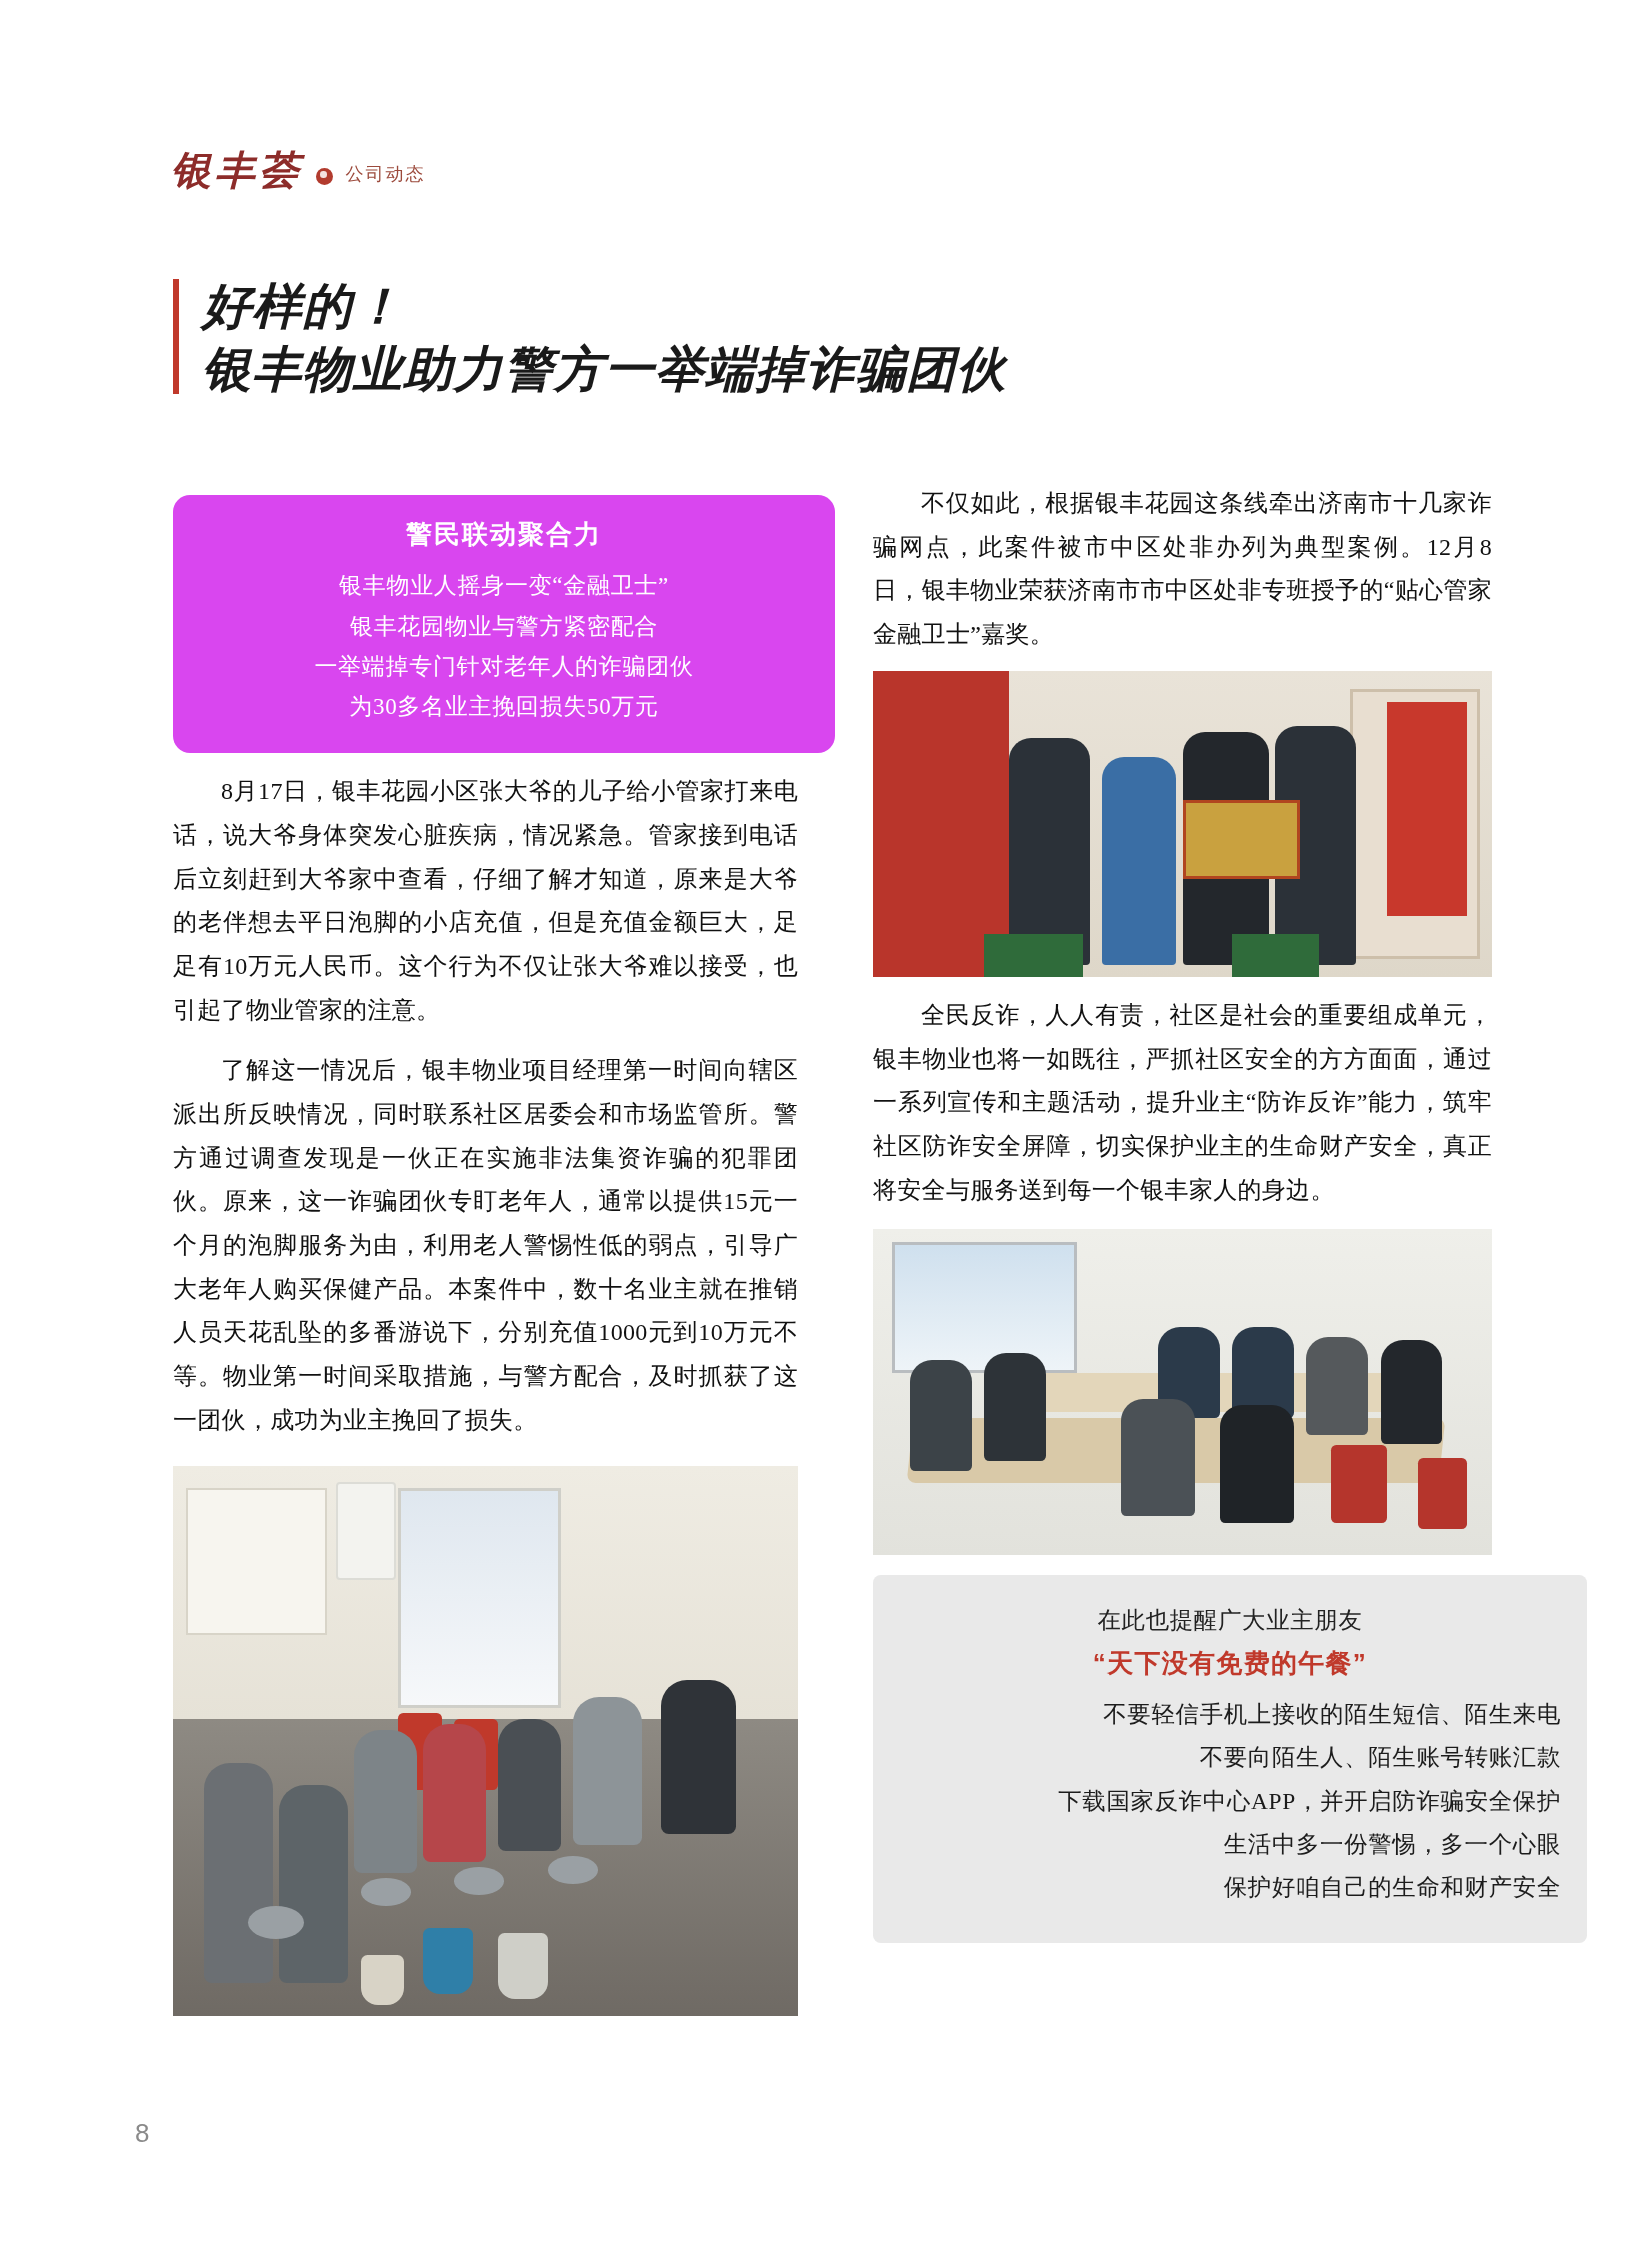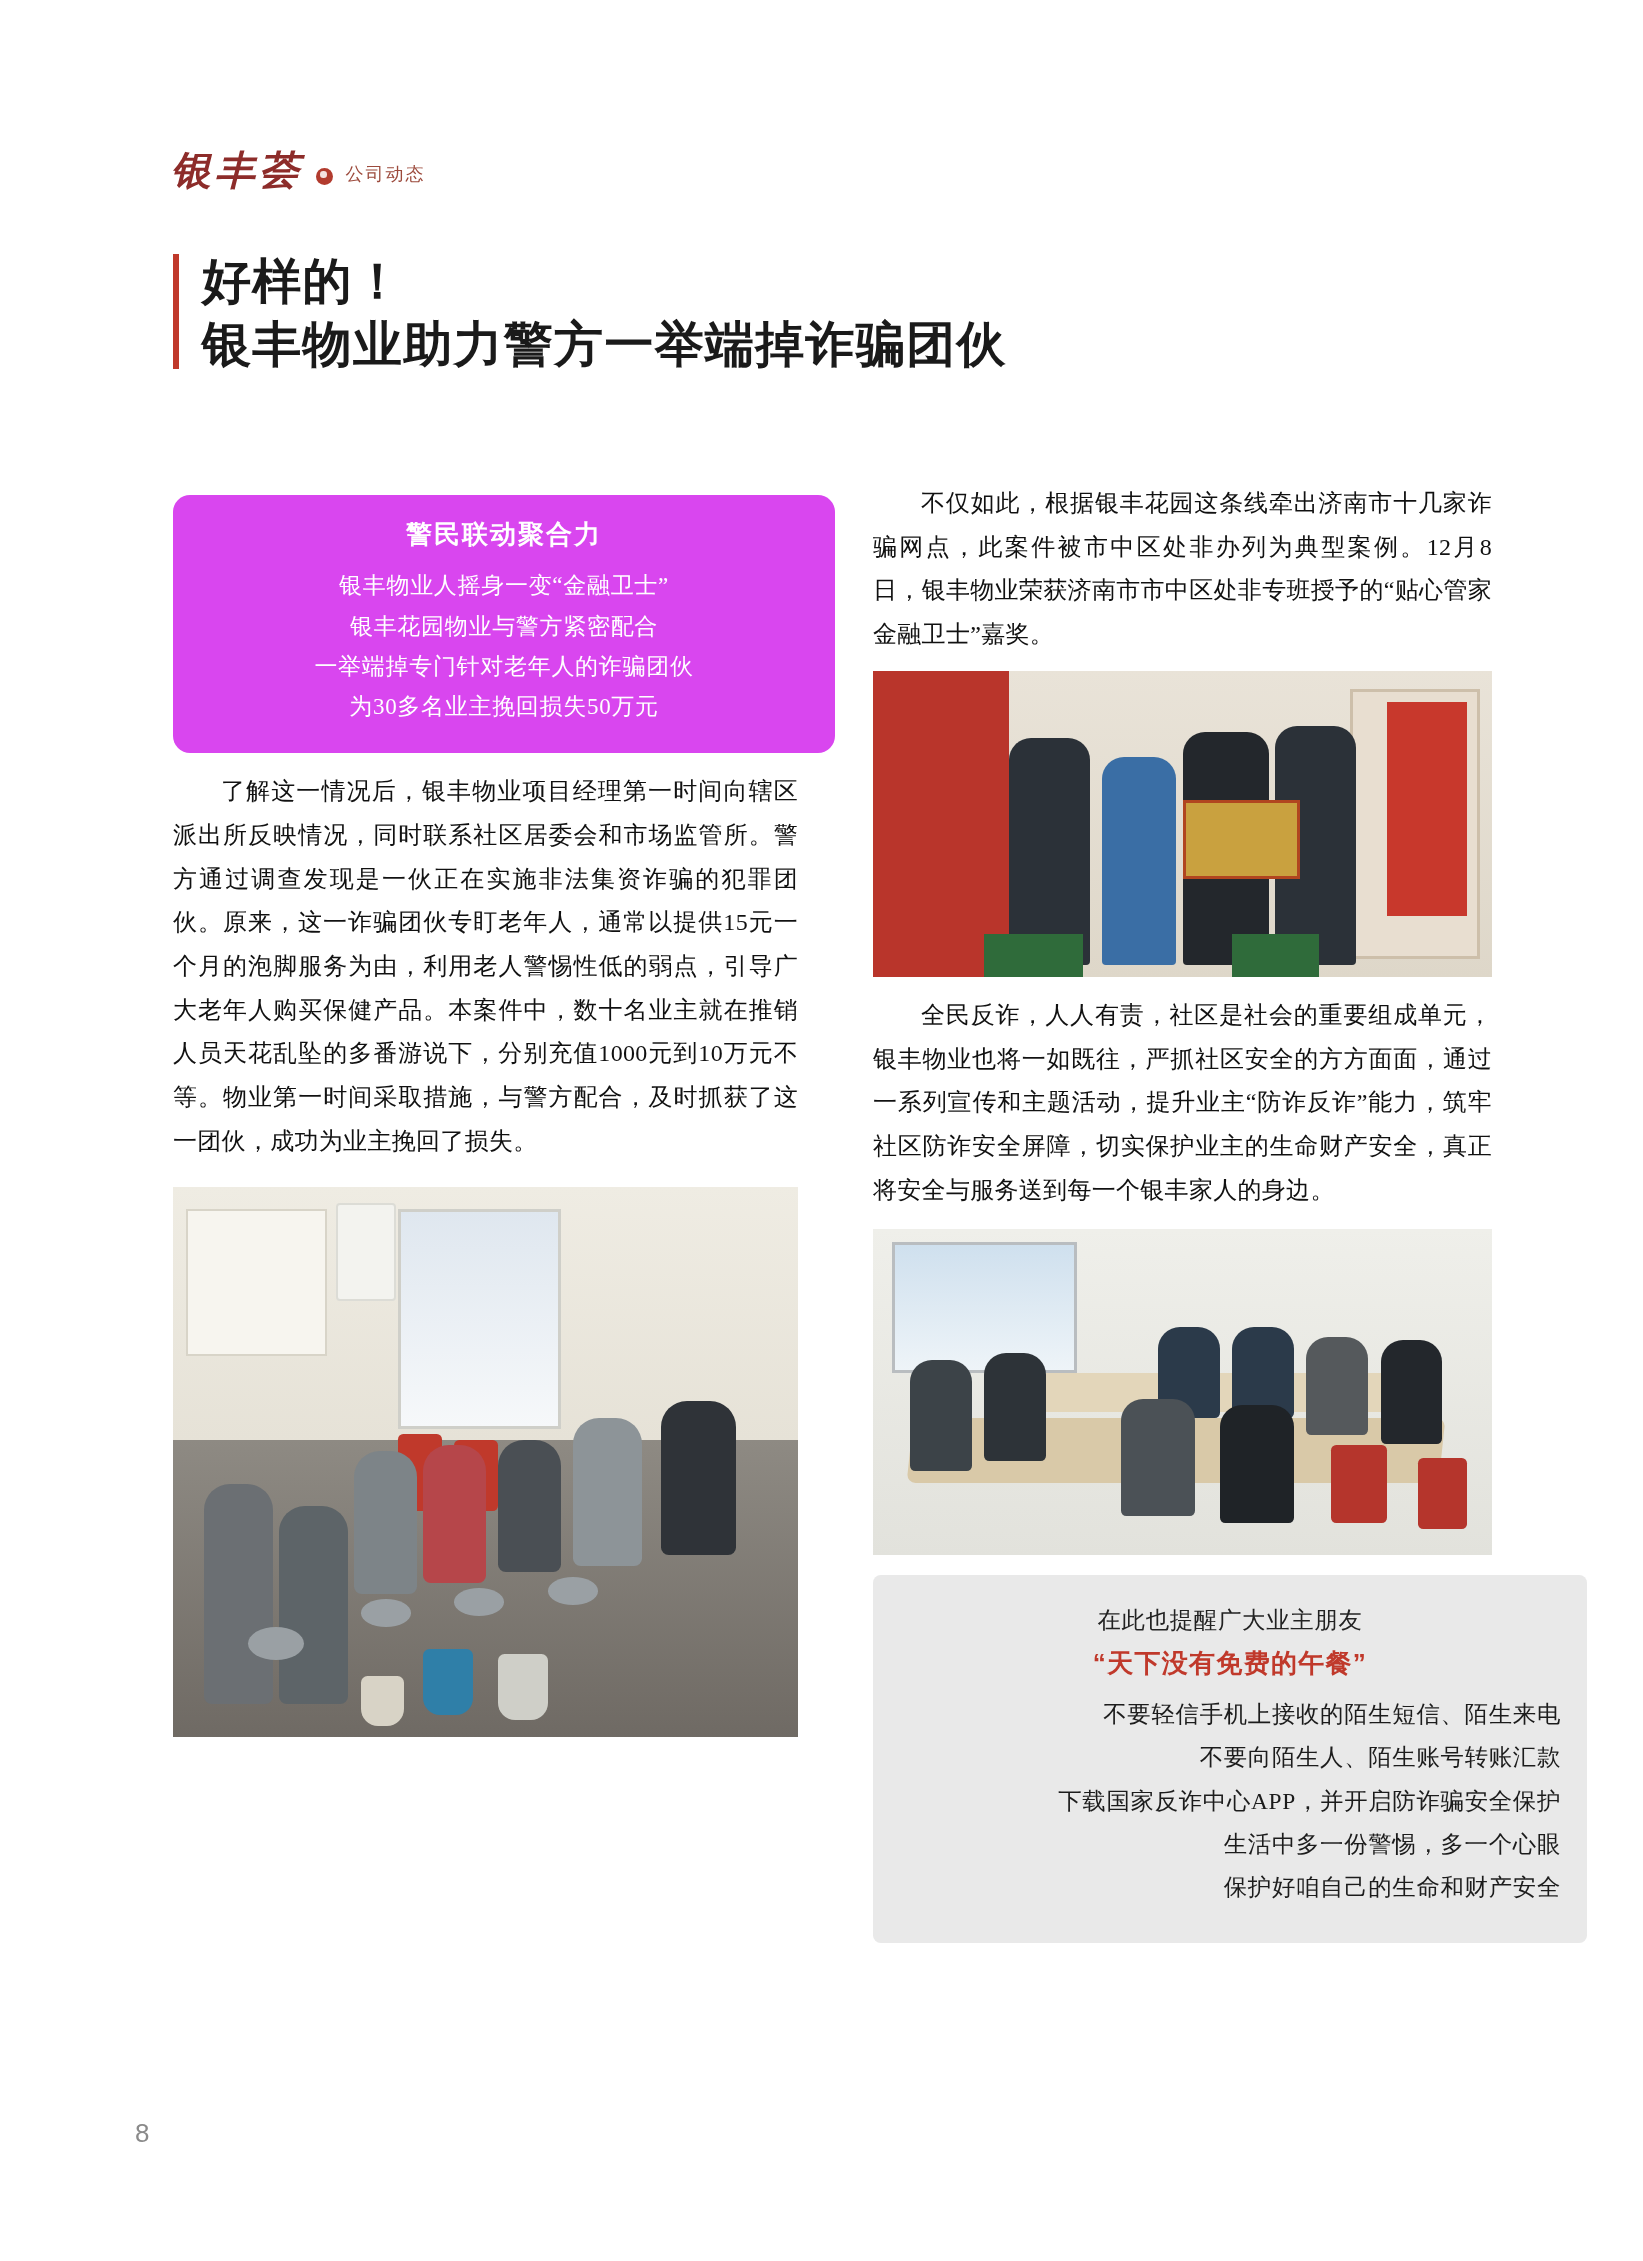--- a/index.html
+++ b/index.html
@@ -60,24 +60,25 @@
     font-size: 18px;
     color: #9c4a3c;
     letter-spacing: 2px;
     padding-bottom: 5.2px;
   }
 
   
   .headline-wrap {
     position: absolute;
     left: 173px;
-    top: 250px;
+    top: 275px;
     width: 1309px;
     padding-left: 29px;
     box-sizing: border-box;
+    font-style: italic;
   }
   .headline-wrap::before {
     content: "";
     position: absolute;
     left: 0;
     top: 3.9px;
     bottom: 6.5px;
     width: 5.9px;
     background: #c0392b;
   }
@@ -295,20 +296,21 @@
   <div class="col-left">
 
     <div class="callout">
       <div class="callout-title">警民联动聚合力</div>
       <div class="callout-line">银丰物业人摇身一变“金融卫士”</div>
       <div class="callout-line">银丰花园物业与警方紧密配合</div>
       <div class="callout-line">一举端掉专门针对老年人的诈骗团伙</div>
       <div class="callout-line">为30多名业主挽回损失50万元</div>
     </div>
 
+    <p class="para">8月17日，银丰花园小区张大爷的儿子给小管家打来电话，说大爷身体突发心脏疾病，情况紧急。管家接到电话后立刻赶到大爷家中查看，仔细了解才知道，原来是大爷的老伴想去平日泡脚的小店充值，但是充值金额巨大，足足有10万元人民币。这个行为不仅让张大爷难以接受，也引起了物业管家的注意。</p>
     <p class="para">了解这一情况后，银丰物业项目经理第一时间向辖区派出所反映情况，同时联系社区居委会和市场监管所。警方通过调查发现是一伙正在实施非法集资诈骗的犯罪团伙。原来，这一诈骗团伙专盯老年人，通常以提供15元一个月的泡脚服务为由，利用老人警惕性低的弱点，引导广大老年人购买保健产品。本案件中，数十名业主就在推销人员天花乱坠的多番游说下，分别充值1000元到10万元不等。物业第一时间采取措施，与警方配合，及时抓获了这一团伙，成功为业主挽回了损失。</p>
 
     <div class="photo" id="photo-footbath">
       <div class="fb-wall"></div>
       <div class="fb-floor"></div>
       <div class="fb-poster"></div>
       <div class="fb-ac"></div>
       <div class="fb-window"></div>
 
       <div class="fb-chair-red" style="left:36%; top:45%; width:7%; height:14%;"></div>

